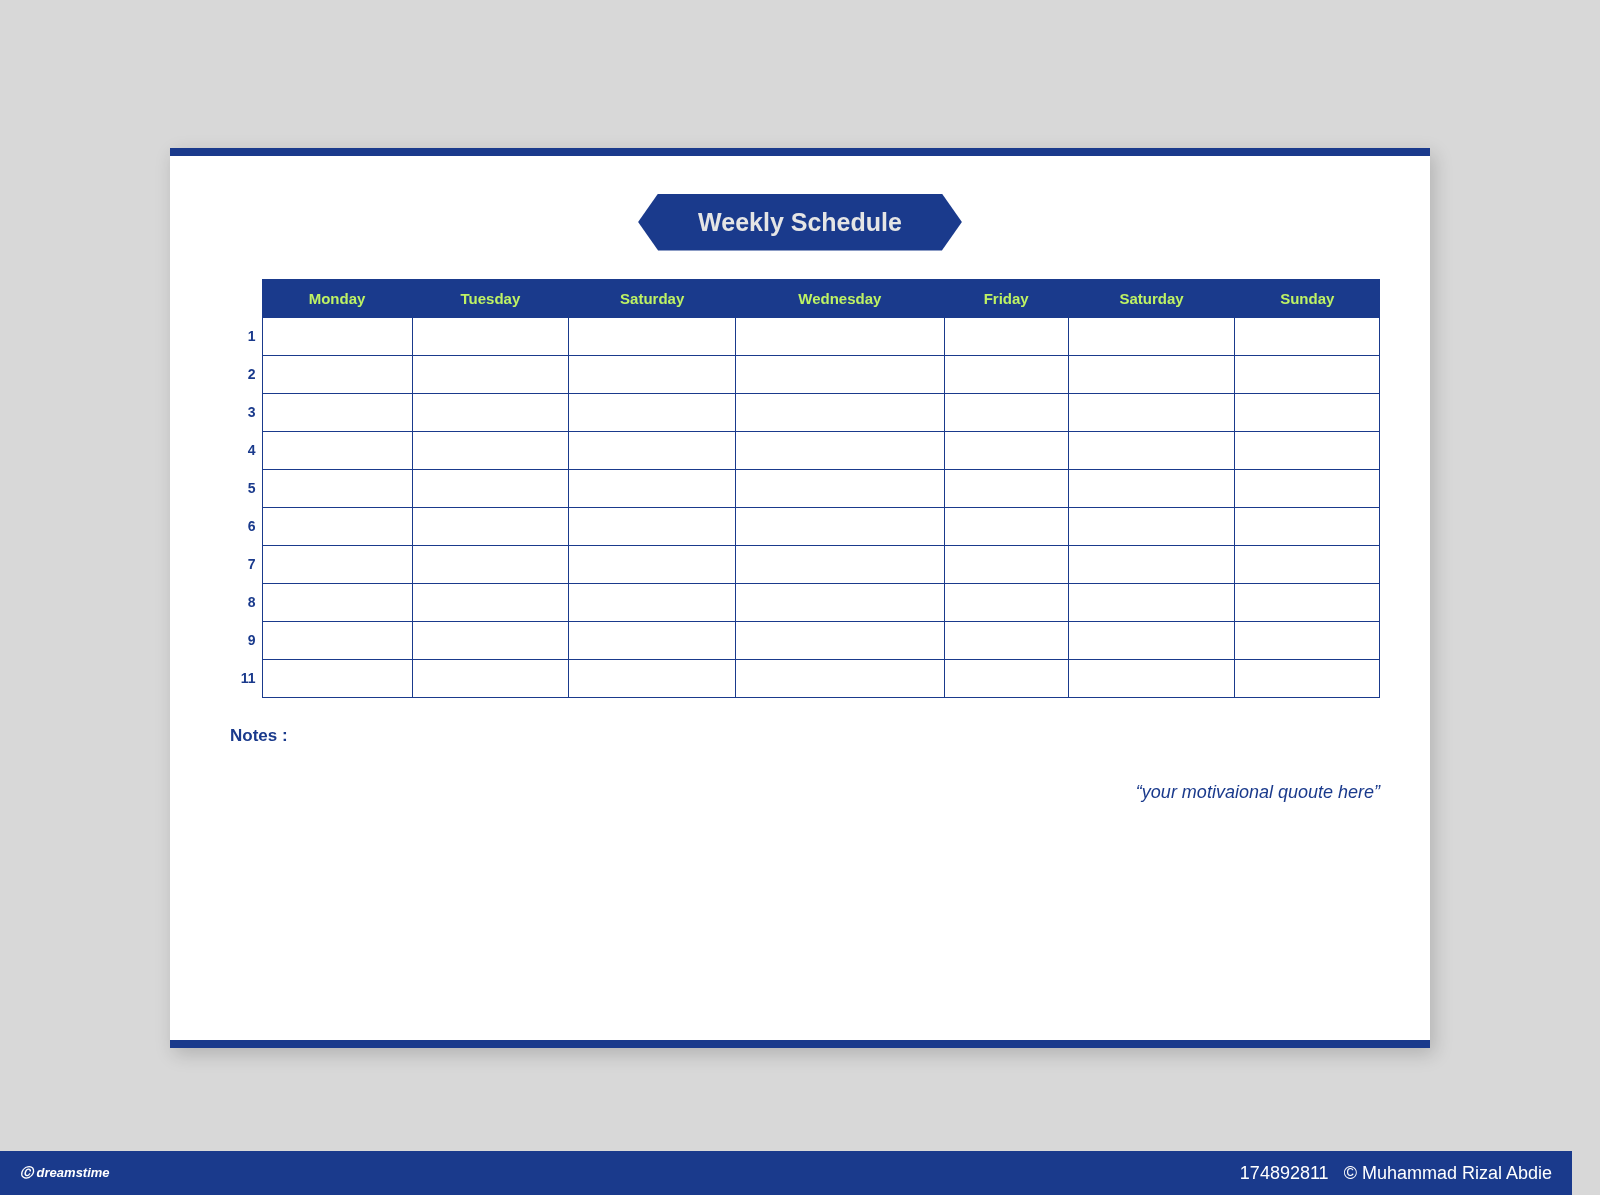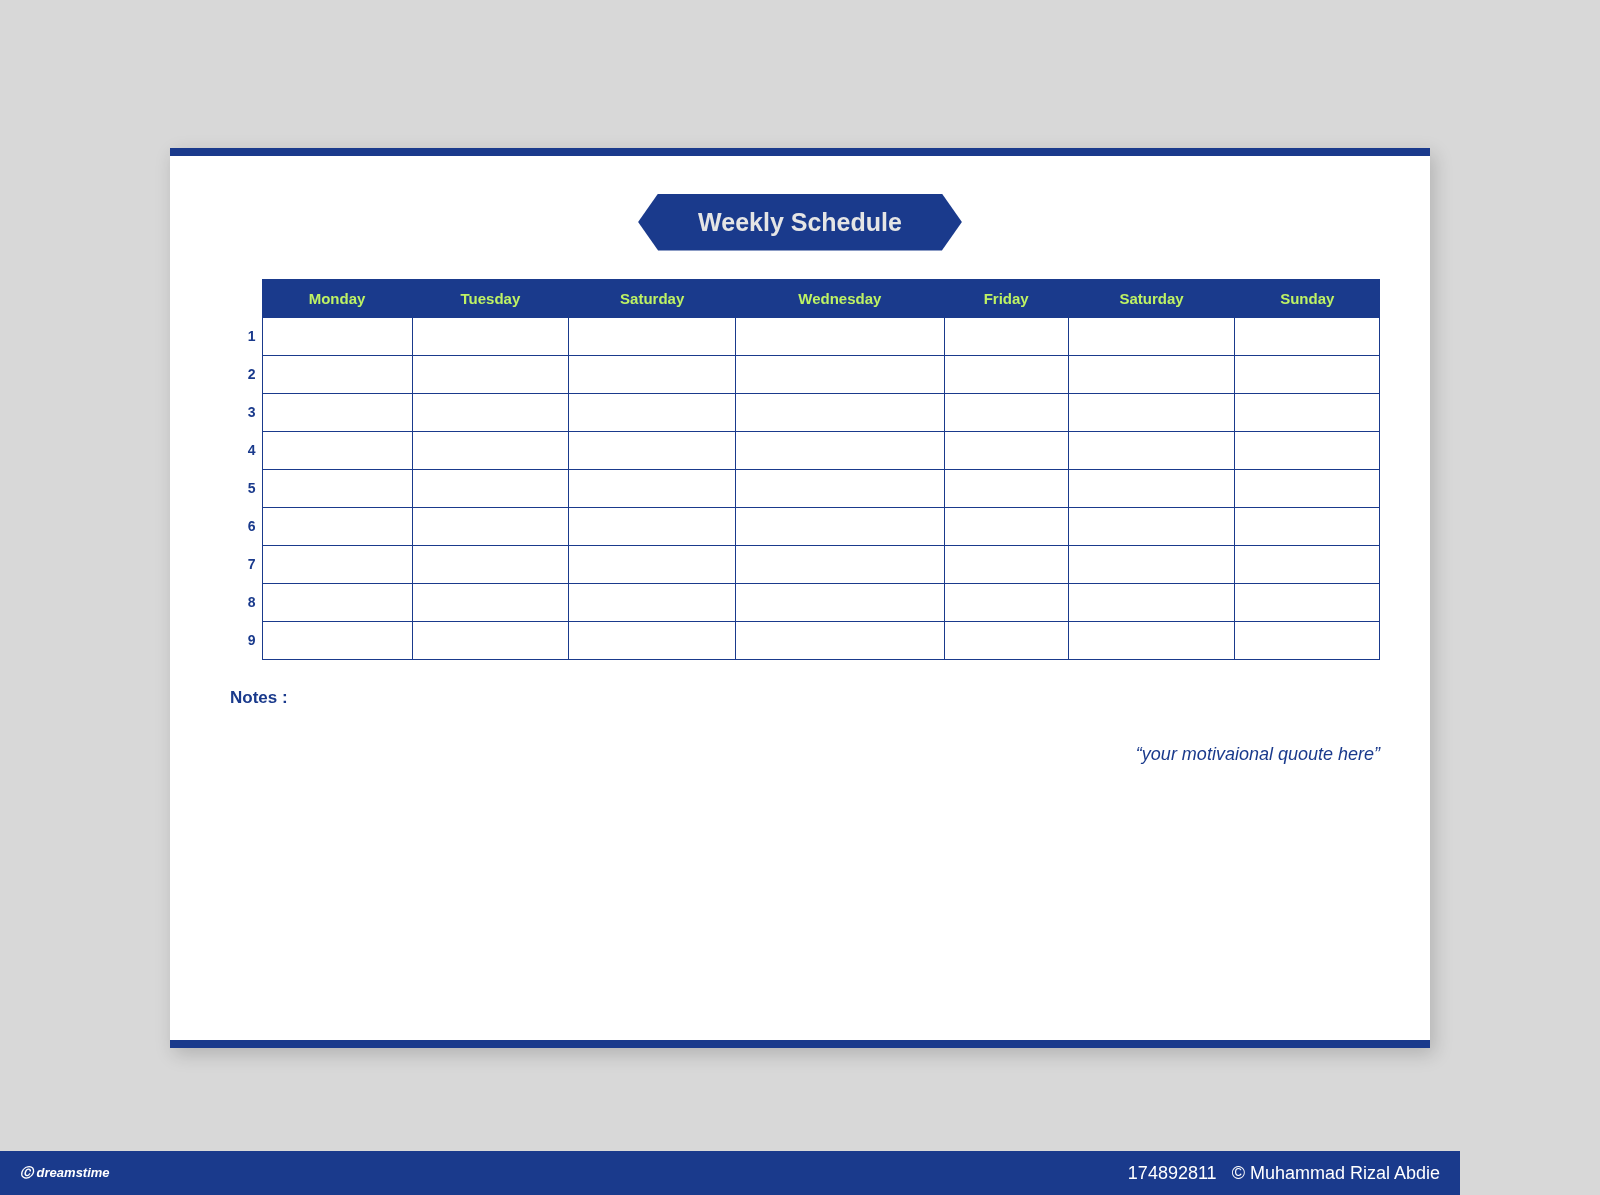--- a/index.html
+++ b/index.html
@@ -102,21 +102,21 @@
       color: #1a3a8c;
       font-size: 18px;
       font-style: italic;
       margin-top: 36px;
     }
 
     .bottom-bar {
       position: fixed;
       bottom: 0;
       left: 0;
-      width: 1460px;
+      width: 1572px;
       height: 44px;
       background-color: #1a3a8c;
       display: flex;
       align-items: center;
       padding: 0 20px;
       z-index: 10;
     }
 
     .bottom-bar-logo {
       color: white;
@@ -239,20 +239,30 @@
         <tr>
           <td class="row-num">9</td>
           <td></td>
           <td></td>
           <td></td>
           <td></td>
           <td></td>
           <td></td>
           <td></td>
         </tr>
+        <tr>
+          <td class="row-num">11</td>
+          <td></td>
+          <td></td>
+          <td></td>
+          <td></td>
+          <td></td>
+          <td></td>
+          <td></td>
+        </tr>
       </tbody>
   </table>
 
   <div class="notes-section">
     <div class="notes-label">Notes :</div>
   </div>
 
   <div class="motivational-quote">“your motivaional quoute here”</div>
 
 </div>

